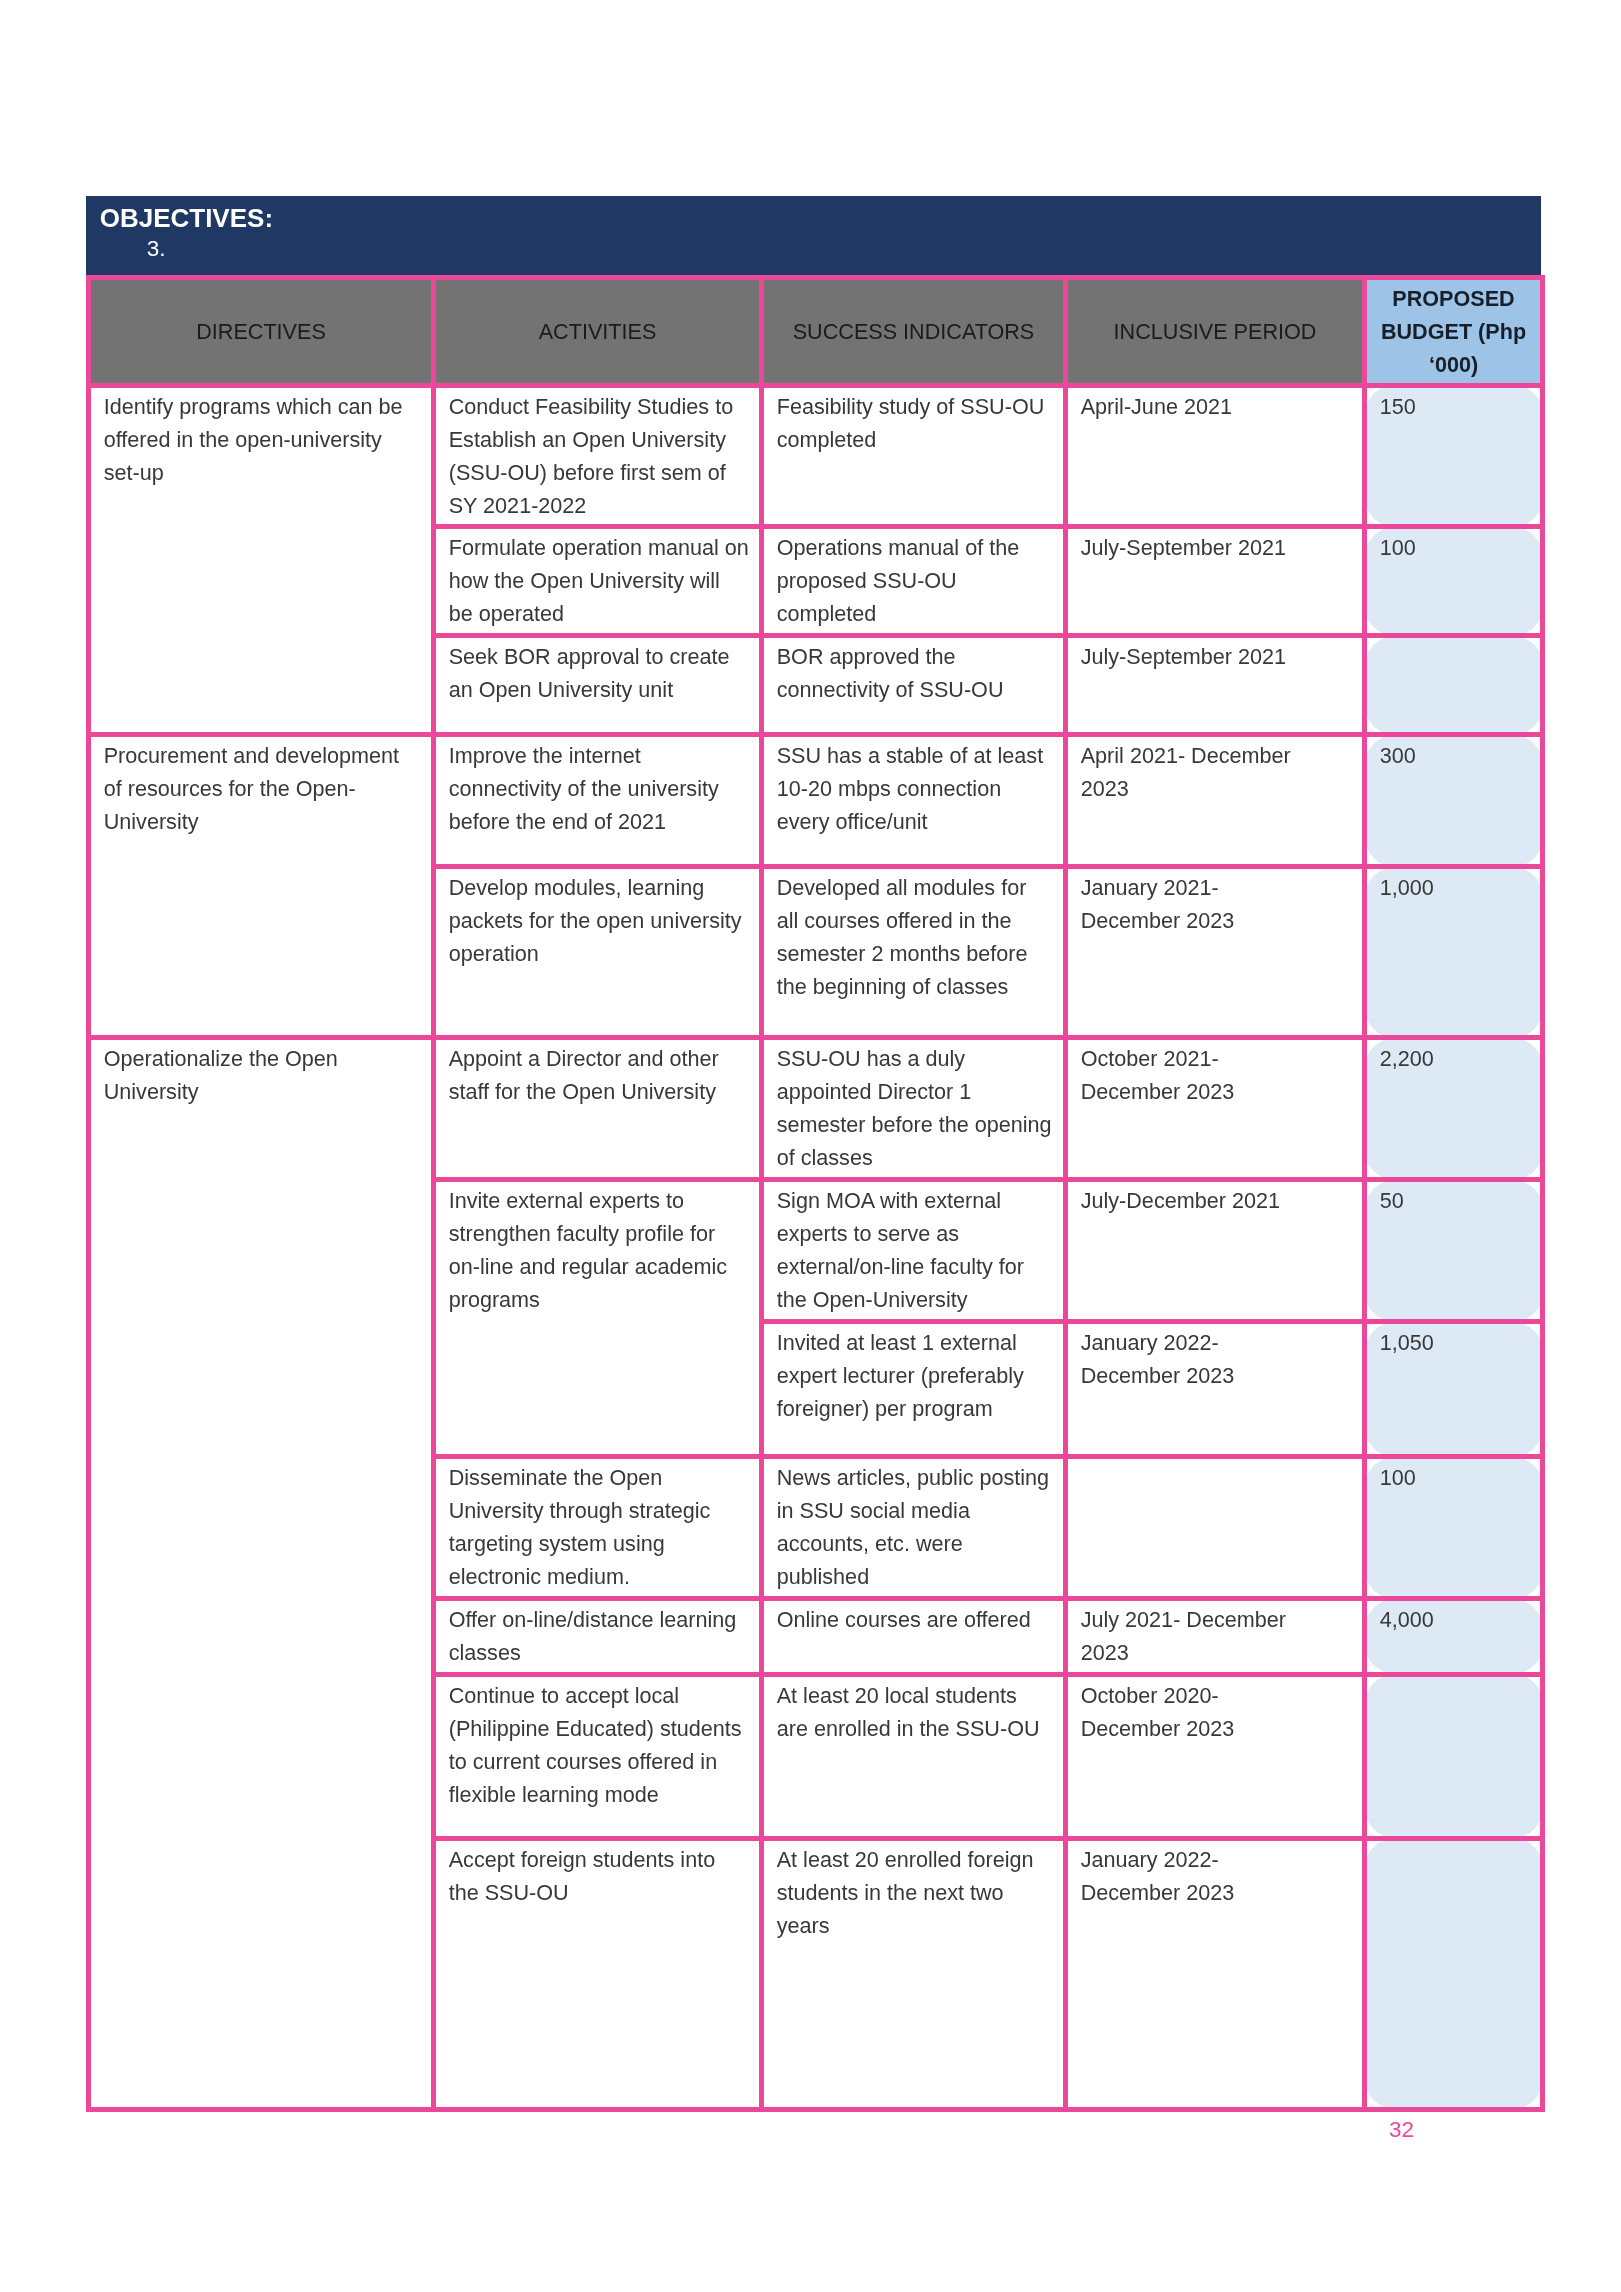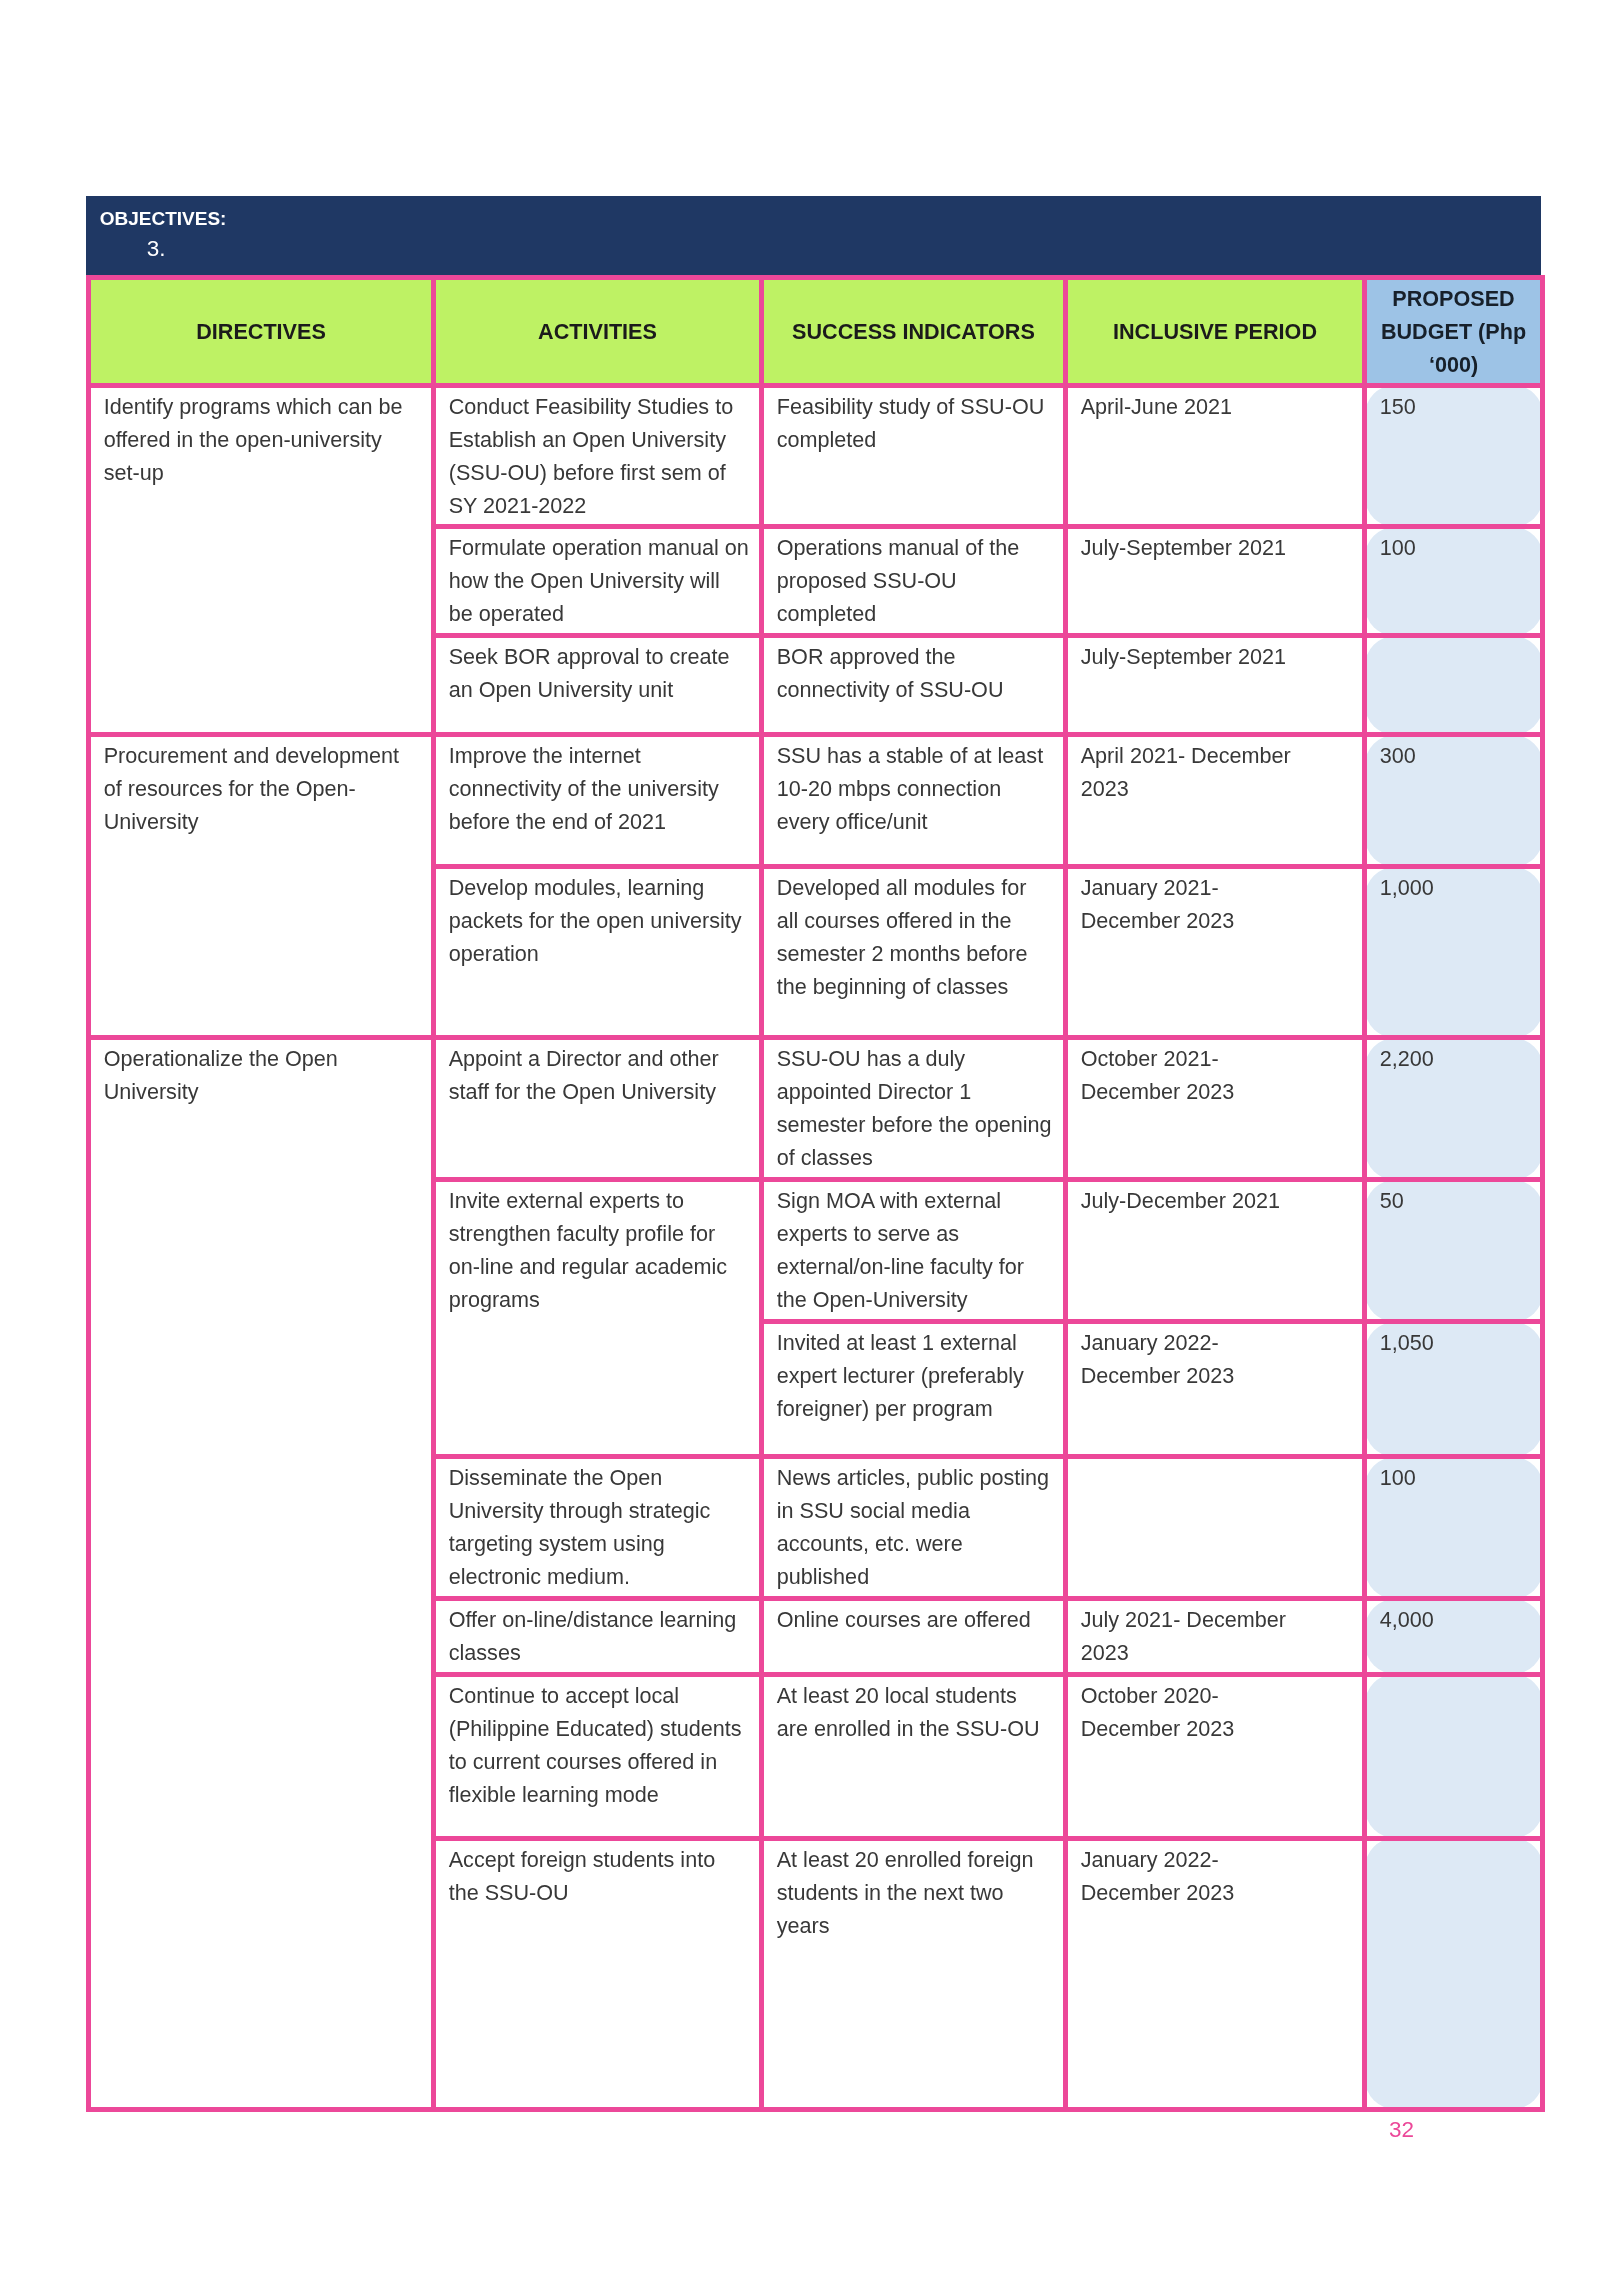--- a/index.html
+++ b/index.html
@@ -16,42 +16,42 @@
     left:86px;top:196px;
     width:1455px;
   }
   .obj-bar{
     background:#1f3864;
     color:#ffffff;
     box-sizing:border-box;
     width:1455px;
     padding:7.8px 9.8px 10.8px 13.7px;
   }
-  .obj-line1{font-weight:bold;font-size:19px;line-height:29px;}
+  .obj-line1{font-weight:bold;font-size:26px;line-height:29px;}
   .obj-line2{font-size:22.5px;line-height:31px;display:flex;}
   .obj-num{margin-left:47px;width:55px;flex:0 0 auto;}
   table.plan{
     border-collapse:collapse;
     table-layout:fixed;
     width:1455px;
     font-size:21.6px;
     line-height:33px;
   }
   table.plan th, table.plan td{
     border:5px solid #ec4899;
     box-sizing:border-box;
     overflow:hidden;
   }
   table.plan th{
-    font-weight:bold;
+    font-weight:normal;
     text-align:center;
     vertical-align:middle;
     height:107px;
     padding:2px 7.8px;
-    background:#bef264;
+    background:#737373;
     color:#1b1b1b;
   }
   table.plan th.budget-head{
     background:#9dc3e6;
     font-weight:bold;
     color:#17202a;
   }
   table.plan td{
     vertical-align:top;
     text-align:left;

